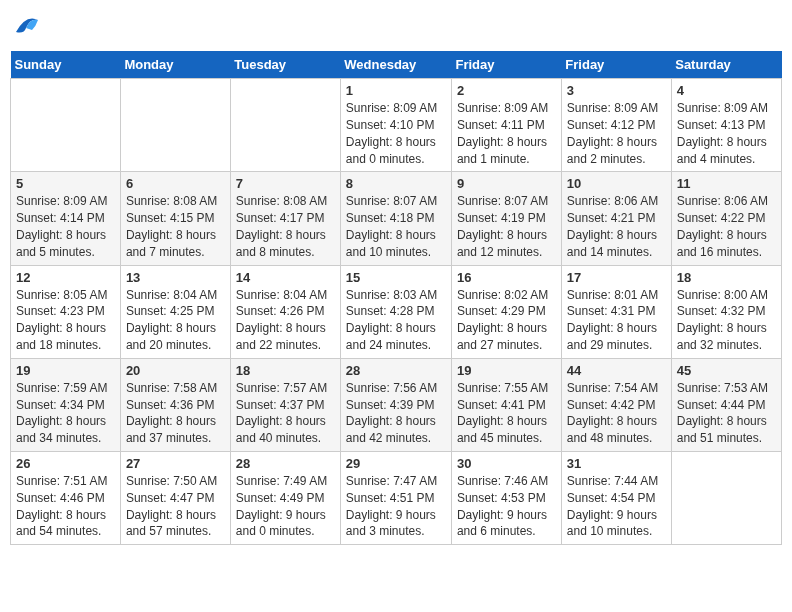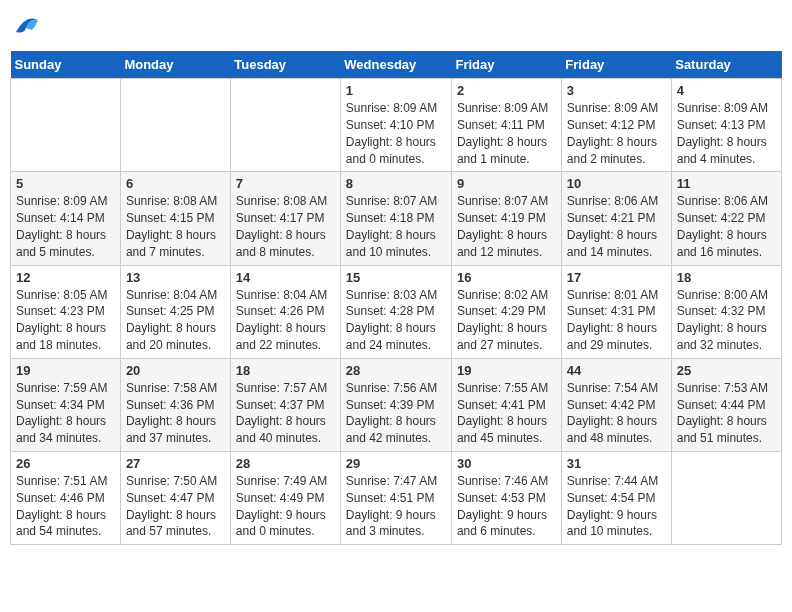--- a/index.html
+++ b/index.html
@@ -219,21 +219,21 @@
         </td>
         <td>
           <span class="day-num">19</span>
           <div class="day-info">Sunrise: 7:55 AM<br>Sunset: 4:41 PM<br>Daylight: 8 hours and 45 minutes.</div>
         </td>
         <td>
           <span class="day-num">44</span>
           <div class="day-info">Sunrise: 7:54 AM<br>Sunset: 4:42 PM<br>Daylight: 8 hours and 48 minutes.</div>
         </td>
         <td>
-          <span class="day-num">25</span>
+          <span class="day-num">45</span>
           <div class="day-info">Sunrise: 7:53 AM<br>Sunset: 4:44 PM<br>Daylight: 8 hours and 51 minutes.</div>
         </td>
       </tr>
       <tr>
         <td>
           <span class="day-num">26</span>
           <div class="day-info">Sunrise: 7:51 AM<br>Sunset: 4:46 PM<br>Daylight: 8 hours and 54 minutes.</div>
         </td>
         <td>
           <span class="day-num">27</span>

